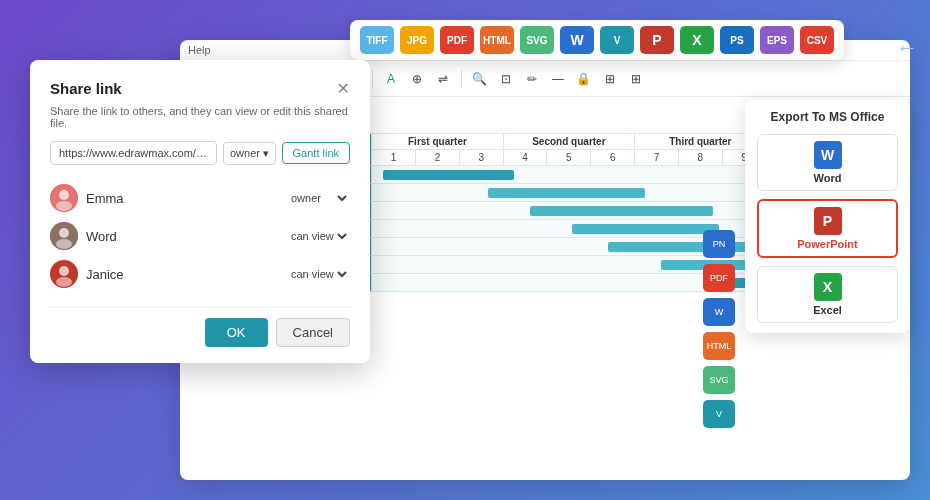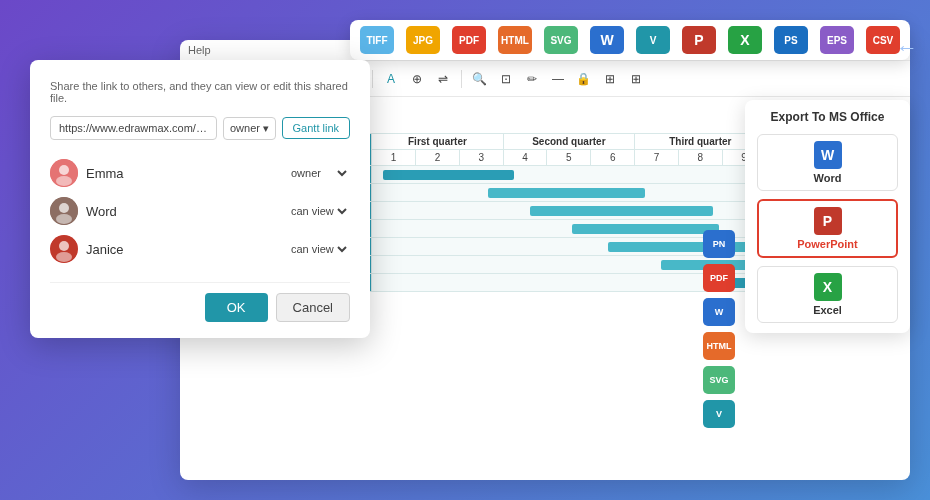--- a/index.html
+++ b/index.html
@@ -29,21 +29,21 @@
     .format-toolbar {
       position: absolute;
       top: 20px;
       left: 350px;
       display: flex;
       align-items: center;
       background: #fff;
       border-radius: 8px;
       padding: 6px 10px;
       box-shadow: 0 4px 16px rgba(0,0,0,0.15);
-      gap: 12px;
+      gap: 6px;
       z-index: 20;
     }
     .format-btn {
       width: 34px;
       height: 28px;
       border-radius: 5px;
       display: flex;
       align-items: center;
       justify-content: center;
       font-size: 10px;
@@ -368,21 +368,21 @@
       z-index: 35;
     }
     .left-icon {
       width: 32px;
       height: 28px;
       border-radius: 5px;
       display: flex;
       align-items: center;
       justify-content: center;
       font-size: 9px;
-      font-weight: 700;
+      font-weight: 400;
       color: #fff;
     }
   </style>
 </head>
 <body>
 
 <div class="format-toolbar">
   <div class="format-btn tiff">TIFF</div>
   <div class="format-btn jpg">JPG</div>
   <div class="format-btn pdf">PDF</div>
@@ -502,20 +502,24 @@
           <td colspan="12" class="gantt-bar-cell" style="position:relative;padding:0;">
             <div class="gantt-bar" style="left:68%;width:30%;background:#2a9db5;"></div>
           </td>
         </tr>
       </tbody>
     </table>
   </div>
 </div>
 
 <div class="share-dialog">
+  <div class="dialog-header">
+    <span class="dialog-title">Share link</span>
+    <span class="dialog-close">✕</span>
+  </div>
   <div class="dialog-desc">Share the link to others, and they can view or edit this shared file.</div>
   <div class="link-row">
     <div class="link-input">https://www.edrawmax.com/online/fil</div>
     <div class="owner-select">owner ▾</div>
     <button class="copy-btn">Gantt link</button>
   </div>
 
   <div class="user-row">
     <div class="user-left">
       <div class="user-avatar avatar-emma">

